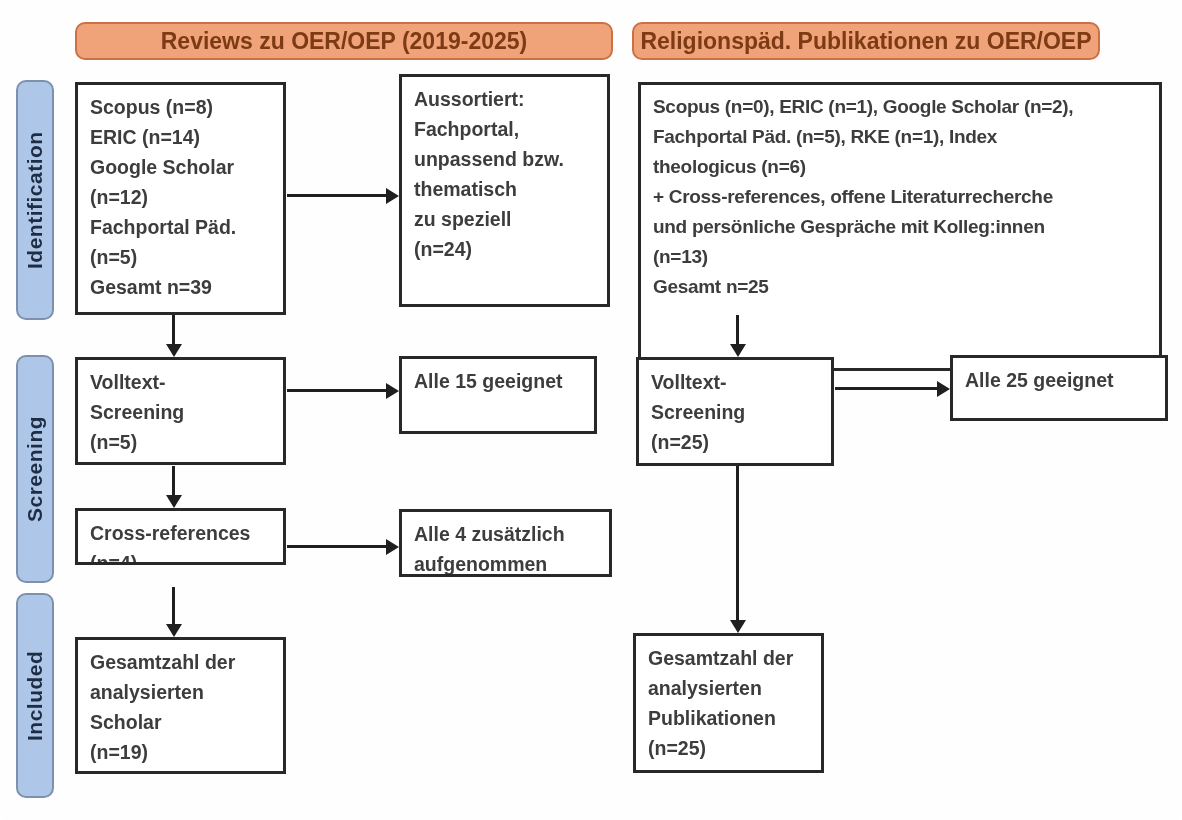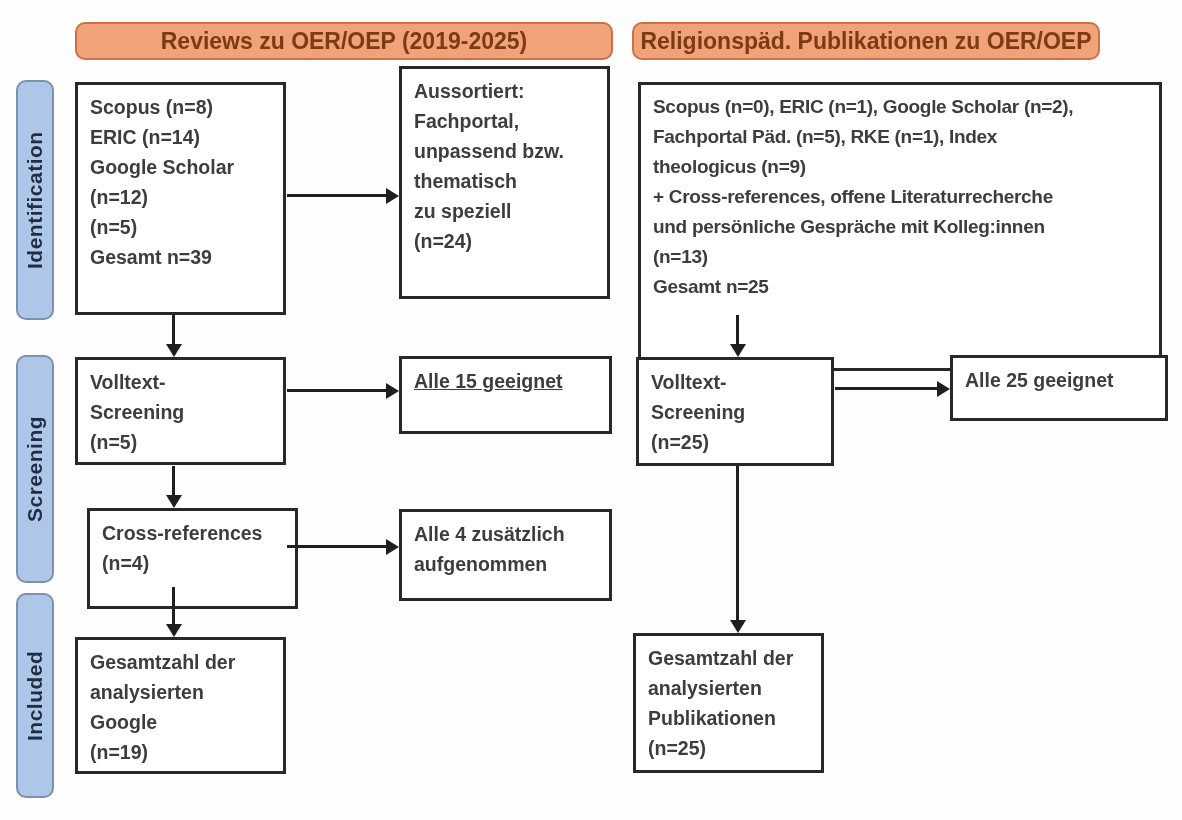--- a/index.html
+++ b/index.html
@@ -62,58 +62,59 @@
 
   <div class="stage" style="left:16px;top:80px;height:240px;">Identification</div>
   <div class="stage" style="left:16px;top:355px;height:228px;">Screening</div>
   <div class="stage" style="left:16px;top:593px;height:205px;">Included</div>
 
   <div class="box" style="left:75px;top:82px;width:211px;height:233px;">
       <div class="line">Scopus (n=8)</div>
       <div class="line">ERIC (n=14)</div>
       <div class="line">Google Scholar</div>
       <div class="line">(n=12)</div>
+      <div class="line">Fachportal Päd.</div>
       <div class="line">(n=5)</div>
       <div class="line">Gesamt n=39</div>
     </div>
-  <div class="box" style="left:399px;top:66px;width:211px;height:233px;">
+  <div class="box" style="left:399px;top:74px;width:211px;height:233px;">
       <div class="line">Aussortiert:</div>
       <div class="line">Fachportal,</div>
       <div class="line">unpassend bzw.</div>
       <div class="line">thematisch</div>
       <div class="line">zu speziell</div>
       <div class="line">(n=24)</div>
     </div>
   <div class="box" style="left:75px;top:357px;width:211px;height:108px;">
       <div class="line">Volltext-</div>
       <div class="line">Screening</div>
       <div class="line">(n=5)</div>
     </div>
-  <div class="box" style="left:399px;top:356px;width:213px;height:78px;text-decoration:underline;">
+  <div class="box" style="left:399px;top:356px;width:198px;height:78px;">
       <div class="line">Alle 15 geeignet</div>
     </div>
-  <div class="box" style="left:87px;top:508px;width:211px;height:101px;">
+  <div class="box" style="left:75px;top:508px;width:211px;height:57px;">
       <div class="line">Cross-references</div>
       <div class="line">(n=4)</div>
     </div>
-  <div class="box" style="left:399px;top:509px;width:213px;height:92px;">
+  <div class="box" style="left:399px;top:509px;width:213px;height:68px;">
       <div class="line">Alle 4 zusätzlich</div>
       <div class="line">aufgenommen</div>
     </div>
   <div class="box" style="left:75px;top:637px;width:211px;height:137px;">
       <div class="line">Gesamtzahl der</div>
       <div class="line">analysierten</div>
-      <div class="line">Google</div>
+      <div class="line">Scholar</div>
       <div class="line">(n=19)</div>
     </div>
 
   <div class="box box-sm" style="left:638px;top:82px;width:524px;height:289px;">
       <div class="line">Scopus (n=0), ERIC (n=1), Google Scholar (n=2),</div>
       <div class="line">Fachportal Päd. (n=5), RKE (n=1), Index</div>
-      <div class="line">theologicus (n=9)</div>
+      <div class="line">theologicus (n=6)</div>
       <div class="line">+ Cross-references, offene Literaturrecherche</div>
       <div class="line">und persönliche Gespräche mit Kolleg:innen</div>
       <div class="line">(n=13)</div>
       <div class="line">Gesamt n=25</div>
     </div>
   <div class="box" style="left:636px;top:357px;width:198px;height:109px;">
       <div class="line">Volltext-</div>
       <div class="line">Screening</div>
       <div class="line">(n=25)</div>
     </div>

